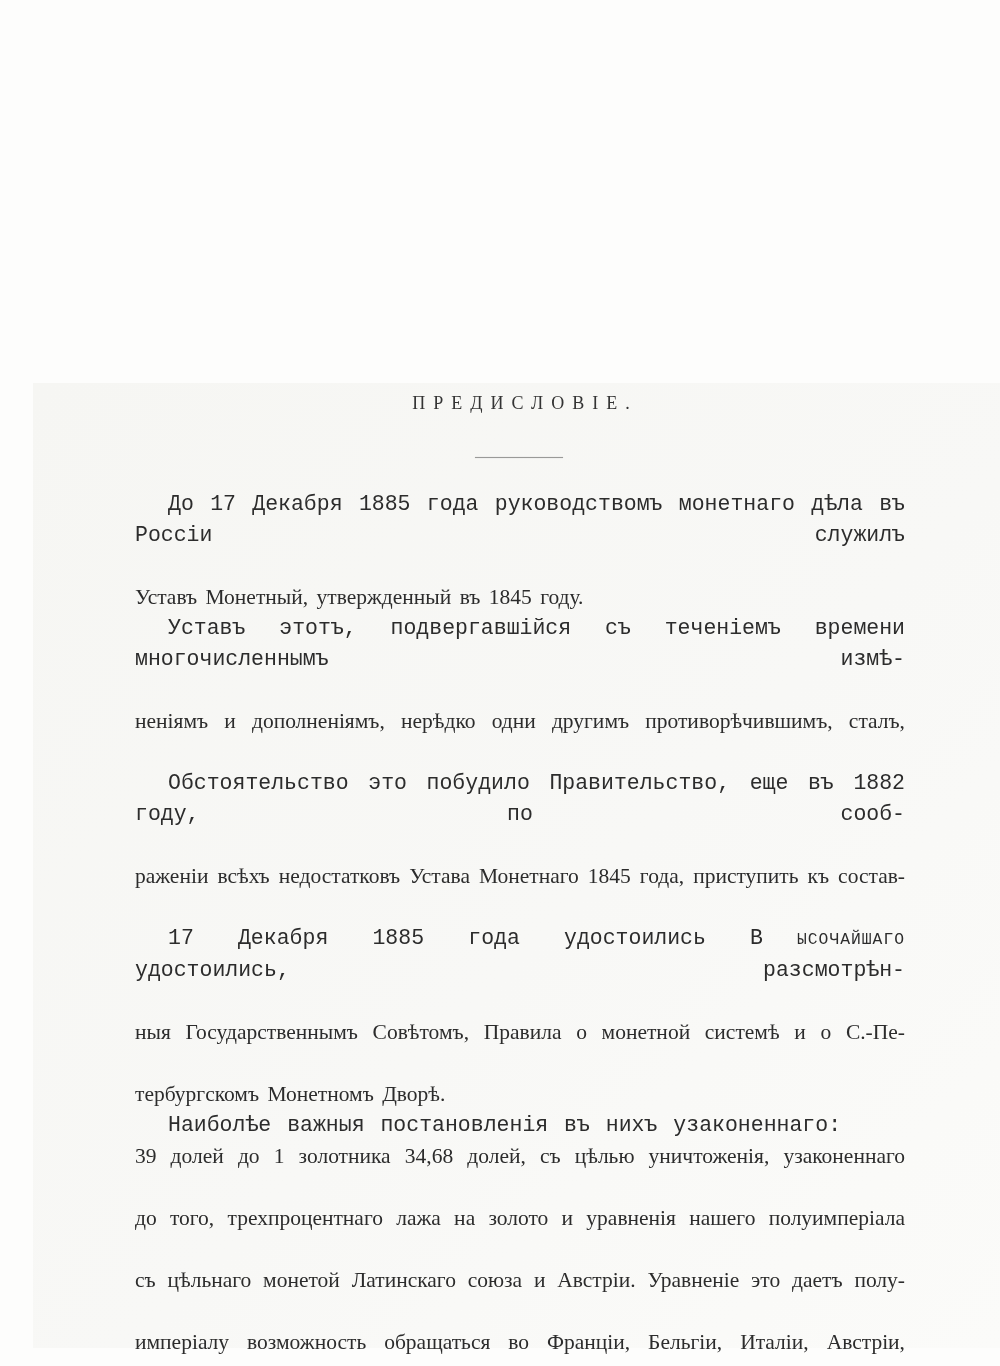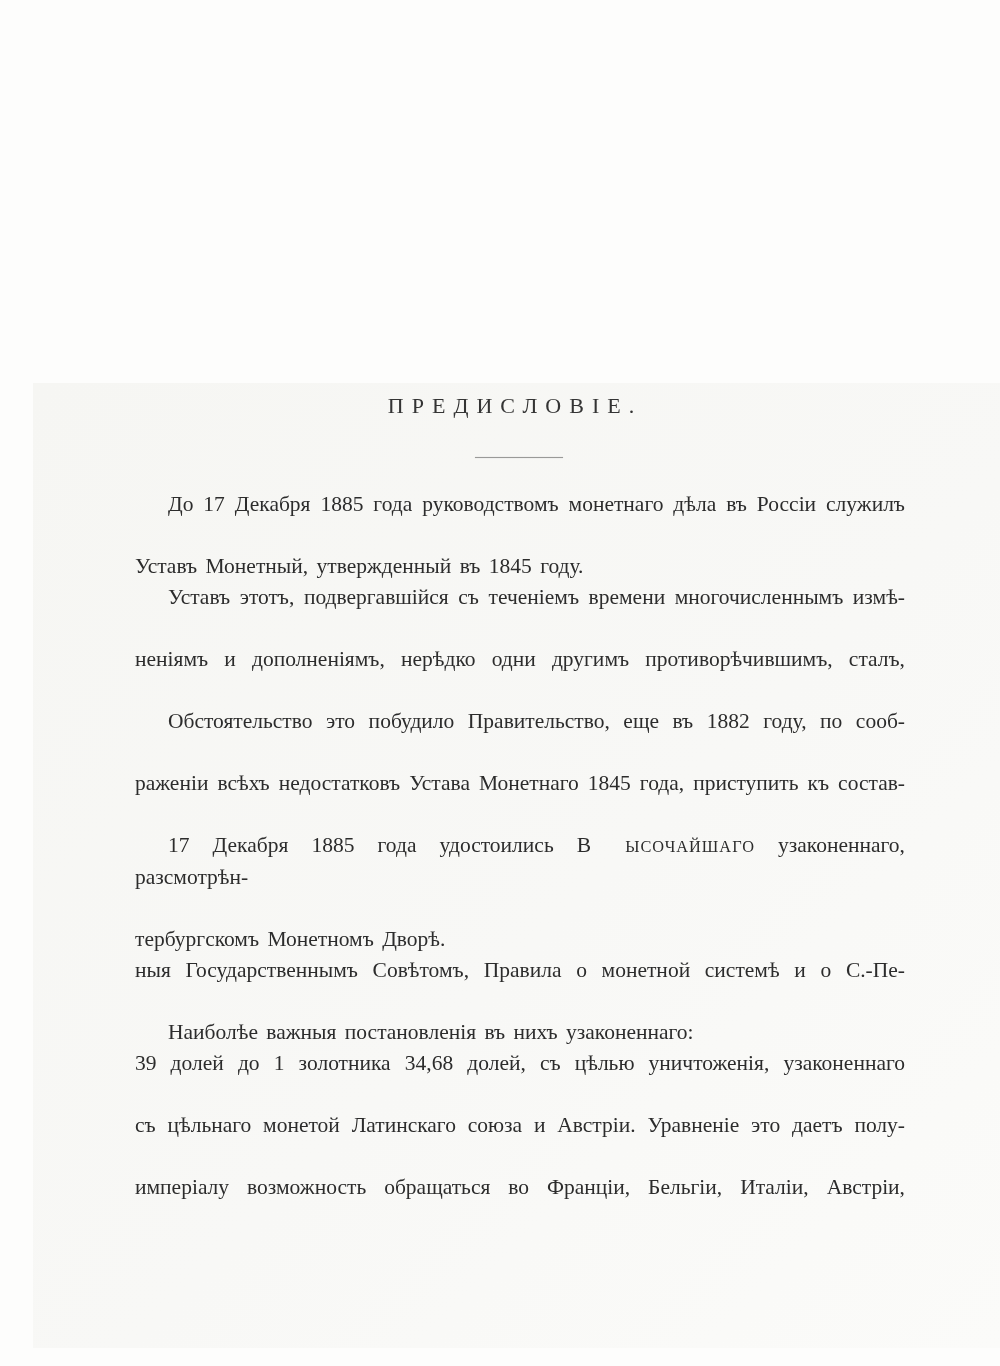--- a/index.html
+++ b/index.html
@@ -18,25 +18,25 @@
   .scan-area {
     position: absolute;
     left: 33px;
     top: 383px;
     right: 0;
     bottom: 18px;
     background: linear-gradient(135deg, #f6f6f3 0%, #f8f8f6 55%, #fbfbf9 100%);
   }
   .page-title {
     position: absolute;
-    left: 130px;
+    left: 140px;
     top: 393px;
     width: 770px;
     text-align: center;
-    font-size: 22px;
+    font-size: 18px;
     letter-spacing: 8px;
     color: #343434;
     white-space: nowrap;
   }
   .title-divider {
     position: absolute;
     left: 475px;
     top: 457px;
     width: 88px;
     height: 1px;
@@ -48,21 +48,21 @@
     left: 135px;
     top: 489px;
     width: 770px;
     font-size: 21.5px;
     line-height: 31px;
     word-spacing: 0.14em;
     color: #2c2c2c;
   }
   .para { margin: 0; }
   .line { white-space: normal; }
-  .line.first { text-indent: 33px; }
+  .line.first { text-indent: 33px; font-family: Liberation Mono, monospace; }
   .line.j { text-align: justify; }
   .line.j::after {
     content: "";
     display: inline-block;
     width: 100%;
     height: 0;
   }
   .sc {
     text-transform: uppercase;
     font-size: 0.76em;
@@ -86,25 +86,26 @@
     </div>
     <div class="para">
       <div class="line j first"><span>Уставъ этотъ, подвергавшійся съ теченіемъ времени многочисленнымъ измѣ-</span></div>
       <div class="line j"><span>неніямъ и дополненіямъ, нерѣдко одни другимъ противорѣчившимъ, сталъ,</span></div>
     </div>
     <div class="para">
       <div class="line j first"><span>Обстоятельство это побудило Правительство, еще въ 1882 году, по сооб-</span></div>
       <div class="line j"><span>раженіи всѣхъ недостатковъ Устава Монетнаго 1845 года, приступить къ состав-</span></div>
     </div>
     <div class="para">
-      <div class="line j first"><span>17 Декабря 1885 года удостоились В</span><span class="sc">ысочайшаго</span><span> узаконеннаго, разсмотрѣн-</span></div>
+      <div class="line j first"><span>17 Декабря 1885 года удостоились В</span><span class="sc">ысочайшаго</span><span> удостоились, разсмотрѣн-</span></div>
+      <div class="line j"><span>ныя Государственнымъ Совѣтомъ, Правила о монетной системѣ и о С.-Пе-</span></div>
       <div class="line"><span>тербургскомъ Монетномъ Дворѣ.</span></div>
-      <div class="line j"><span>ныя Государственнымъ Совѣтомъ, Правила о монетной системѣ и о С.-Пе-</span></div>
     </div>
     <div class="para">
       <div class="line first"><span>Наиболѣе важныя постановленія въ нихъ узаконеннаго:</span></div>
     </div>
     <div class="para">
       <div class="line j"><span>39 долей до 1 золотника 34,68 долей, съ цѣлью уничтоженія, узаконеннаго</span></div>
+      <div class="line j"><span>до того, трехпроцентнаго лажа на золото и уравненія нашего полуимперіала</span></div>
       <div class="line j"><span>съ цѣльнаго монетой Латинскаго союза и Австріи. Уравненіе это даетъ полу-</span></div>
       <div class="line j"><span>имперіалу возможность обращаться во Франціи, Бельгіи, Италіи, Австріи,</span></div>
     </div>
   </div>
 
 </body></html>

